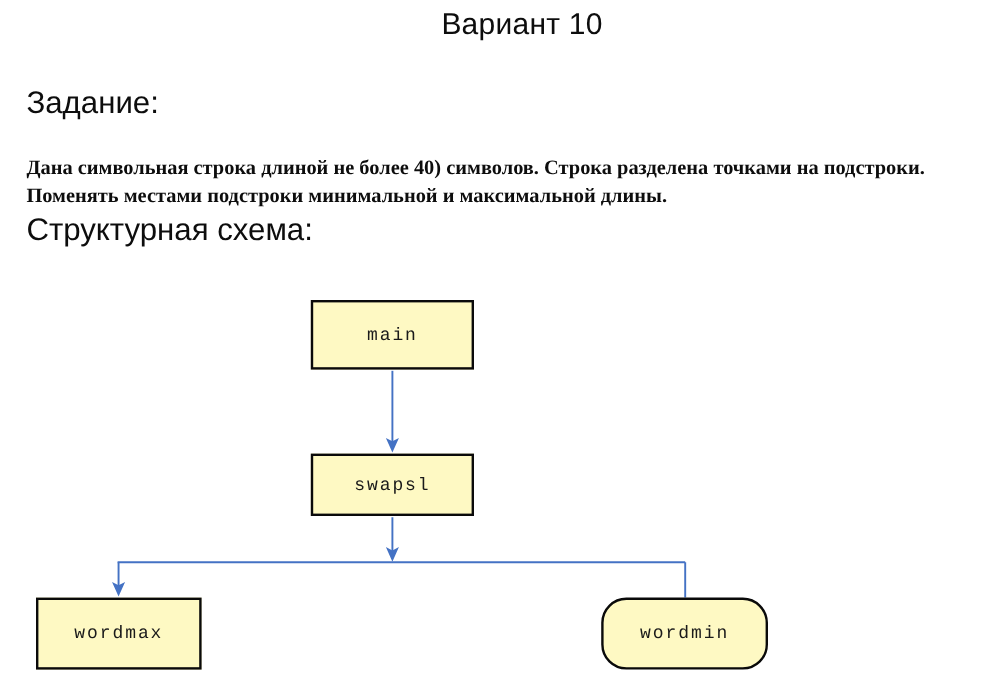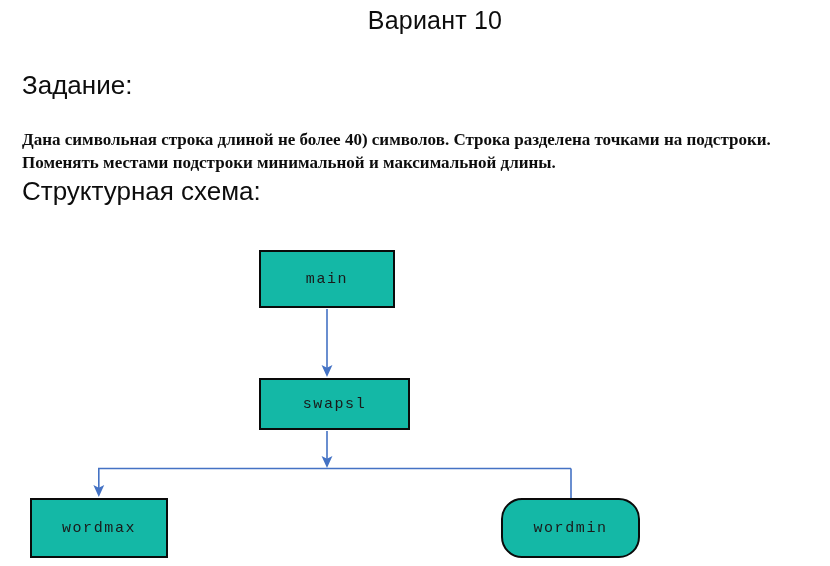--- a/index.html
+++ b/index.html
@@ -71,37 +71,37 @@
     position: absolute;
     left: 0;
     top: 0;
     width: 830px;
     height: 566px;
   }
 
   .node {
     position: absolute;
     box-sizing: border-box;
-    background: #14b8a6;
+    background: #fef9c3;
     border: 2px solid #0a0a0a;
     display: flex;
     align-items: center;
     justify-content: center;
   }
   .node .node-label {
     font-family: "Liberation Mono", "DejaVu Sans Mono", monospace;
     font-size: 15px;
     letter-spacing: 1.6px;
     color: #1a1a1a;
     white-space: nowrap;
     user-select: none;
   }
 
   .node-main   { left: 259px; top: 250px; width: 136px; height: 58px; }
-  .node-swapsl { left: 259px; top: 378px; width: 151px; height: 52px; }
+  .node-swapsl { left: 259px; top: 378px; width: 136px; height: 52px; }
   .node-wordmax{ left: 30px;  top: 498px; width: 138px; height: 60px; }
   .node-wordmin{ left: 501px; top: 498px; width: 139px; height: 60px; border-radius: 21px; }
 
   #connectors {
     position: absolute;
     left: 0;
     top: 0;
     width: 830px;
     height: 566px;
     pointer-events: none;

